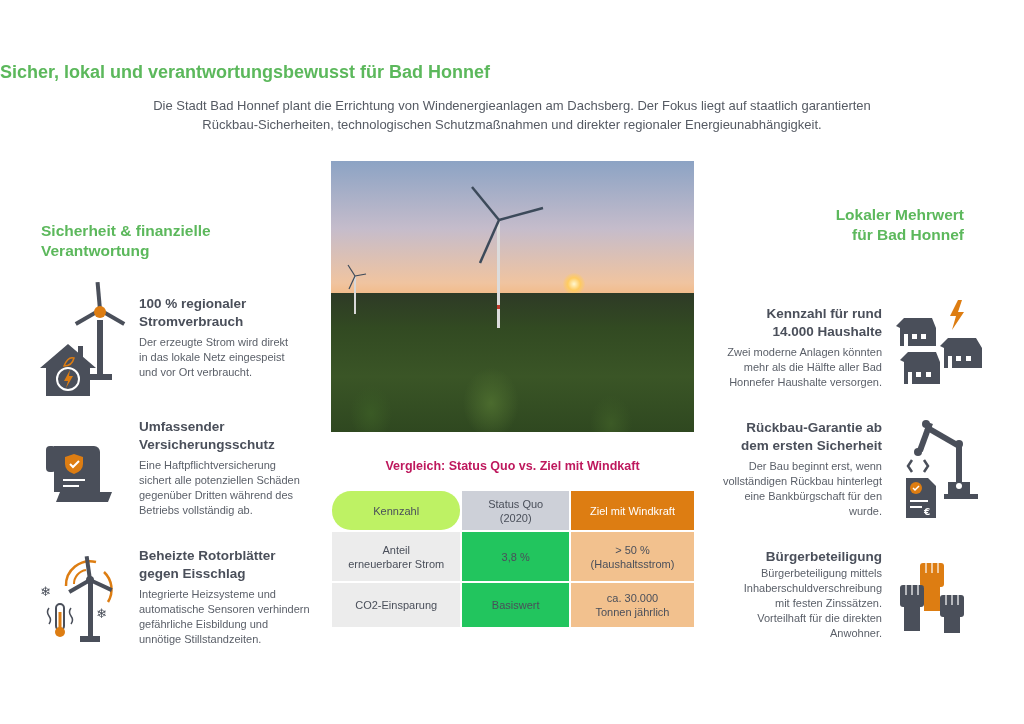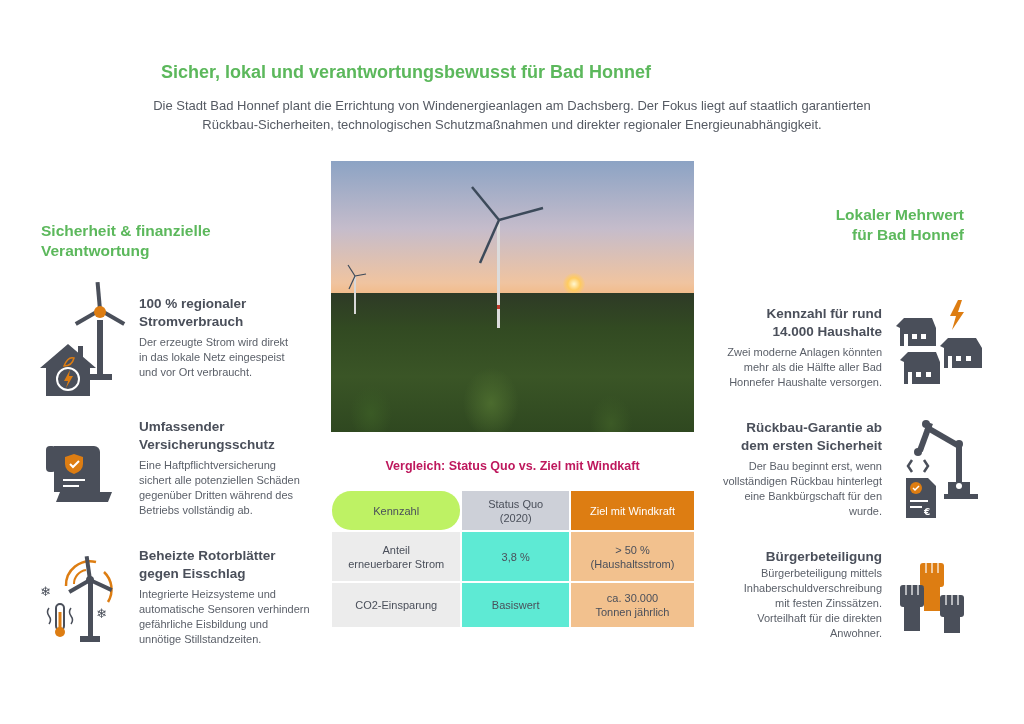--- a/index.html
+++ b/index.html
@@ -1,19 +1,19 @@
 <!DOCTYPE html>
 <html><head>
 <meta charset="utf-8">
 <style>
   * { box-sizing: border-box; margin: 0; padding: 0; }
   html, body { width: 1024px; height: 724px; background: #ffffff; overflow: hidden; }
   body { font-family: "Liberation Sans", sans-serif; color: #4a4f5a; position: relative; }
 
-  .title { position: absolute; top: 62px; left: 0; width: 812px; text-align: center;
+  .title { position: absolute; top: 62px; left: 0; width: 812px; text-align: left;
     font-size: 18px; font-weight: bold; color: #5cb85c; }
   .intro { position: absolute; top: 96px; left: 112px; width: 800px; text-align: center;
     font-size: 13px; line-height: 19px; color: #555a63; }
 
   .section-title { position: absolute; font-size: 15.5px; font-weight: bold; color: #5cb85c; line-height: 20px; }
   .st-left { top: 205px; left: 41px; margin-top: 16px; }
   .st-right { top: 205px; right: 60px; text-align: right; }
 
   .feature { position: absolute; }
   .feature .f-title { font-size: 13.5px; font-weight: bold; color: #4a4f5a; line-height: 18px; }
@@ -39,21 +39,21 @@
   table.cmp { position: absolute; top: 489px; left: 330px; width: 366px; border-collapse: separate; border-spacing: 2px;
     font-size: 11px; color: #4a4f5a; text-align: center; }
   table.cmp th, table.cmp td { vertical-align: middle; line-height: 14px; font-weight: normal; }
   table.cmp th { height: 39px; }
   table.cmp td { height: 49px; }
   table.cmp tr.r2 td { height: 44px; }
   .c1h { background: #bef264; width: 130px; border-radius: 19px; }
   .c2h { background: #cdd0d8; width: 108px; }
   .c3h { background: #dd7d12; color: #ffffff; width: 124px; }
   .c1 { background: #ececec; }
-  .c2 { background: #5eead4; }
+  .c2 { background: #22c55e; }
   .c3 { background: #f2c18e; }
 </style>
 </head>
 <body>
 
 <div class="title">Sicher, lokal und verantwortungsbewusst für Bad Honnef</div>
 <div class="intro">
   <div>Die Stadt Bad Honnef plant die Errichtung von Windenergieanlagen am Dachsberg. Der Fokus liegt auf staatlich garantierten</div>
   <div>Rückbau-Sicherheiten, technologischen Schutzmaßnahmen und direkter regionaler Energieunabhängigkeit.</div>
 </div>

